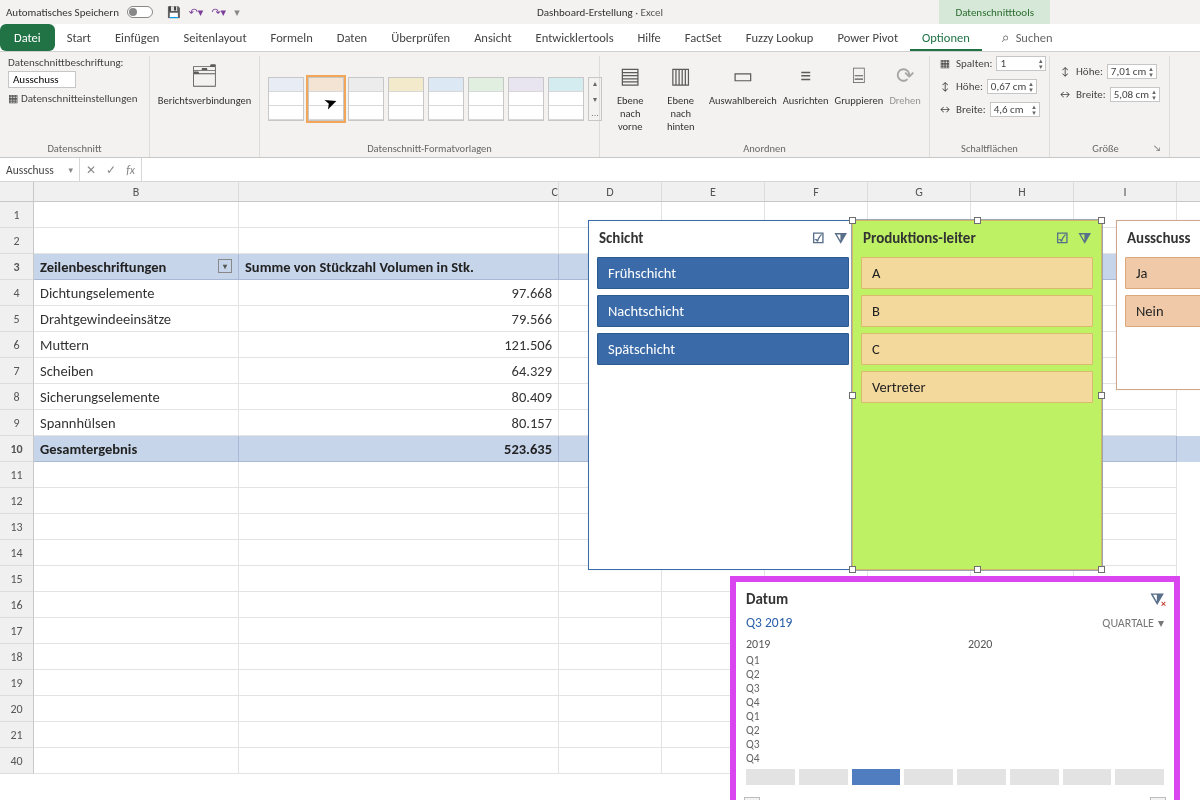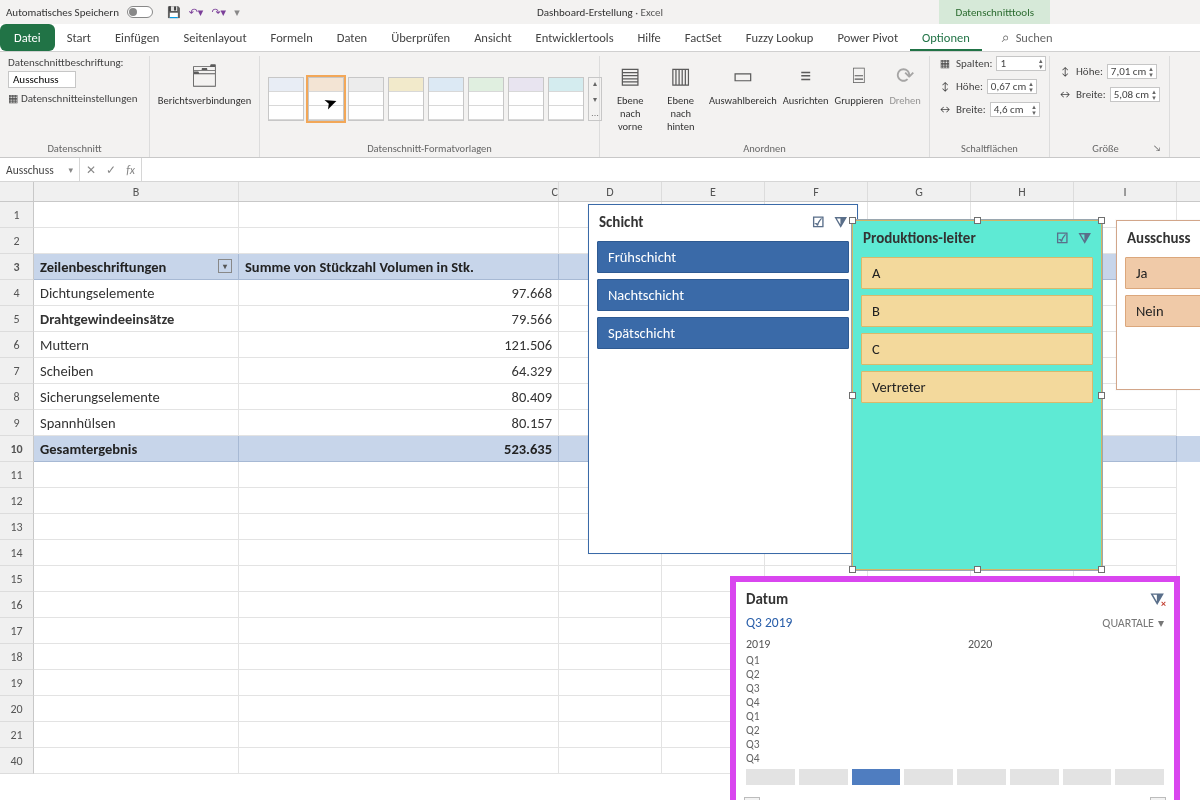--- a/index.html
+++ b/index.html
@@ -70,21 +70,21 @@
   
   .slicer { position:absolute; background:#fff; border:1px solid #b5b5b5; box-shadow:0 0 0 1px rgba(0,0,0,0.02); }
   .slicer.sel { outline:1px solid #9aa7b0; }
   .sel-handle { position:absolute; width:7px; height:7px; background:#fff; border:1px solid #6f6f6f; }
   .slicer-head { display:flex; align-items:center; justify-content:space-between; padding:8px 10px 6px; font-size:15px; font-weight:600; color:#333; }
   .slicer-head .icons { display:flex; gap:10px; color:#5a6f8a; font-size:14px; }
   .slicer-body { padding:4px 8px; display:flex; flex-direction:column; gap:6px; }
   .slicer-item { padding:6px 10px; border-radius:1px; font-size:14.5px; }
   .schicht { border:1px solid #3a6aa8; background:#fff; }
   .schicht .slicer-item { background:#3a6aa8; color:#fff; border:1px solid #2e5a92; }
-  .prod { border:1px solid #d2b565; background:#5eead4; }
+  .prod { border:1px solid #d2b565; background:#bef264; }
   .prod .slicer-item { background:#f3d99c; color:#222; border:1px solid #d9b96b; }
   .ausschuss { border:1px solid #d2a68a; background:#fff; }
   .ausschuss .slicer-item { background:#f0caa8; color:#222; border:1px solid #dba77c; }
 
   
   .timeline { position:absolute; background:#fff; border:6px solid #d946ef; }
   .timeline-head { display:flex; justify-content:space-between; padding:8px 10px 4px; font-size:15px; font-weight:600; }
   .timeline-head .ficon { color:#5a6f8a; position:relative; }
   .timeline-head .ficon::after { content:"×"; color:#c0392b; font-size:10px; position:absolute; right:-2px; bottom:-2px; }
   .timeline-sel { display:flex; justify-content:space-between; padding:2px 10px 6px; font-size:13.5px; color:#2a5faa; }
@@ -381,21 +381,21 @@
         <div class="cell cC">97.668</div>
         <div class="cell cRest"></div>
         <div class="cell cRest"></div>
         <div class="cell cRest"></div>
         <div class="cell cRest"></div>
         <div class="cell cRest"></div>
         <div class="cell cRest"></div>
       </div>
     <div class="row">
         <div class="rh">5</div>
-        <div class="cell cB" style="text-align:left;font-weight:bold;">Drahtgewindeeinsätze</div>
+        <div class="cell cB" style="text-align:left;">Drahtgewindeeinsätze</div>
         <div class="cell cC">79.566</div>
         <div class="cell cRest"></div>
         <div class="cell cRest"></div>
         <div class="cell cRest"></div>
         <div class="cell cRest"></div>
         <div class="cell cRest"></div>
         <div class="cell cRest"></div>
       </div>
     <div class="row">
         <div class="rh">6</div>
@@ -580,21 +580,21 @@
         <div class="cell cC"></div>
         <div class="cell cRest"></div>
         <div class="cell cRest"></div>
         <div class="cell cRest"></div>
         <div class="cell cRest"></div>
         <div class="cell cRest"></div>
         <div class="cell cRest"></div>
       </div>
   </div>
 
-  <div class="slicer schicht" style="left:588px; top:22px; width:270px; height:350px;">
+  <div class="slicer schicht" style="left:588px; top:38px; width:270px; height:350px;">
     <div class="slicer-head">
       <span>Schicht</span>
       <span class="icons">
           <span>☑</span>
           <span>⧩</span>
         </span>
     </div>
     <div class="slicer-body">
       <div class="slicer-item">Frühschicht</div>
       <div class="slicer-item">Nachtschicht</div>

